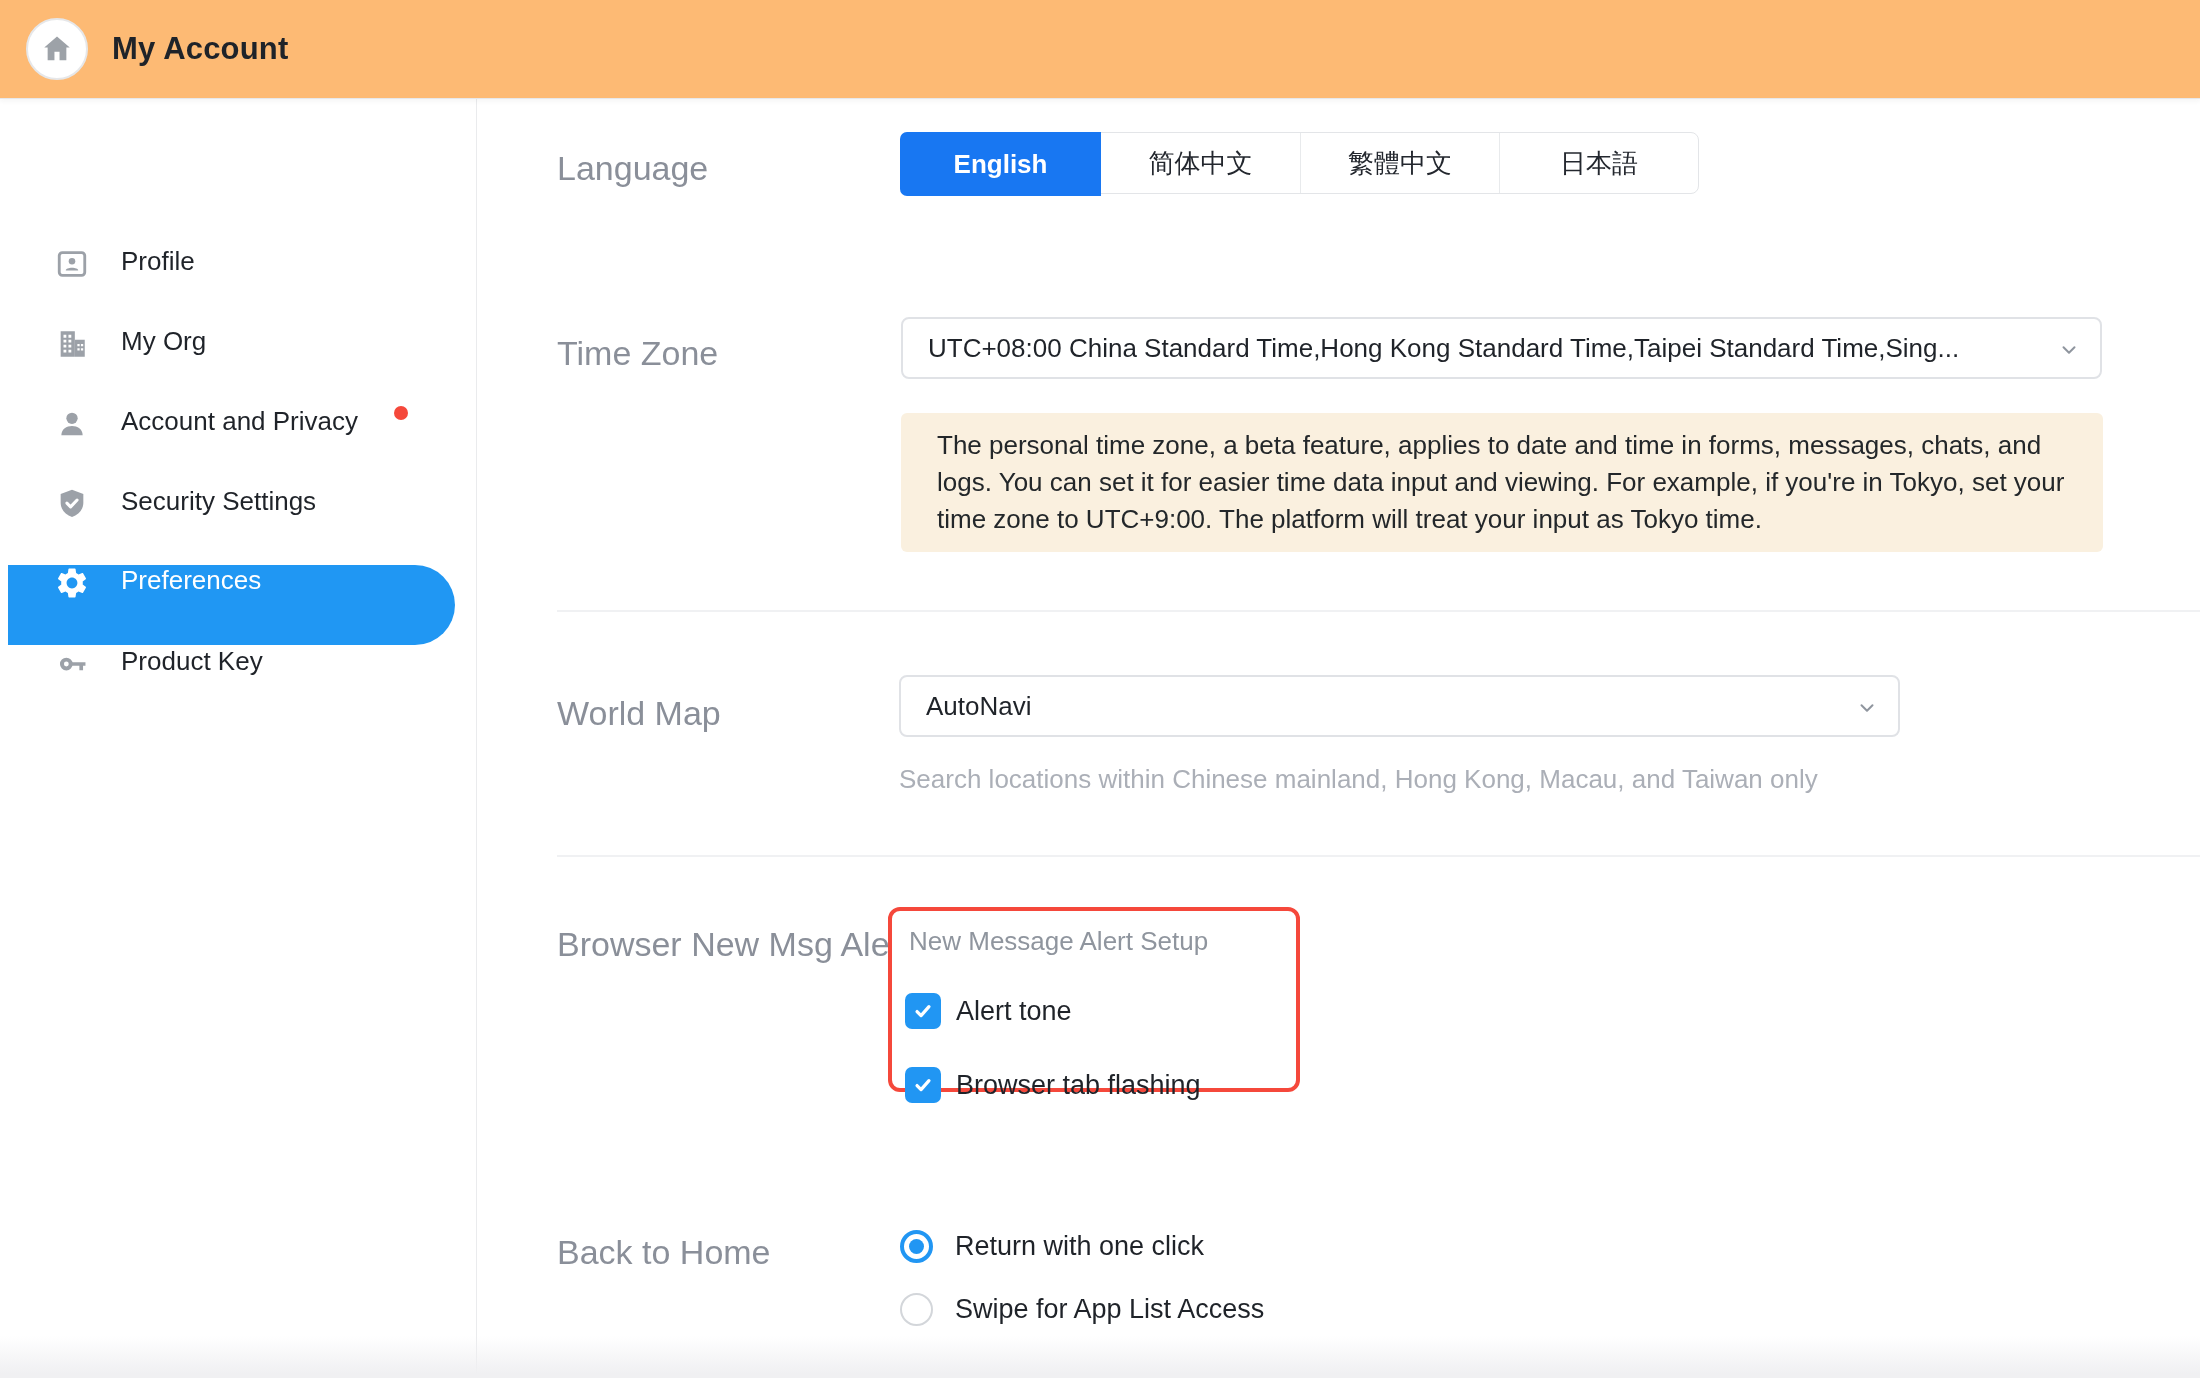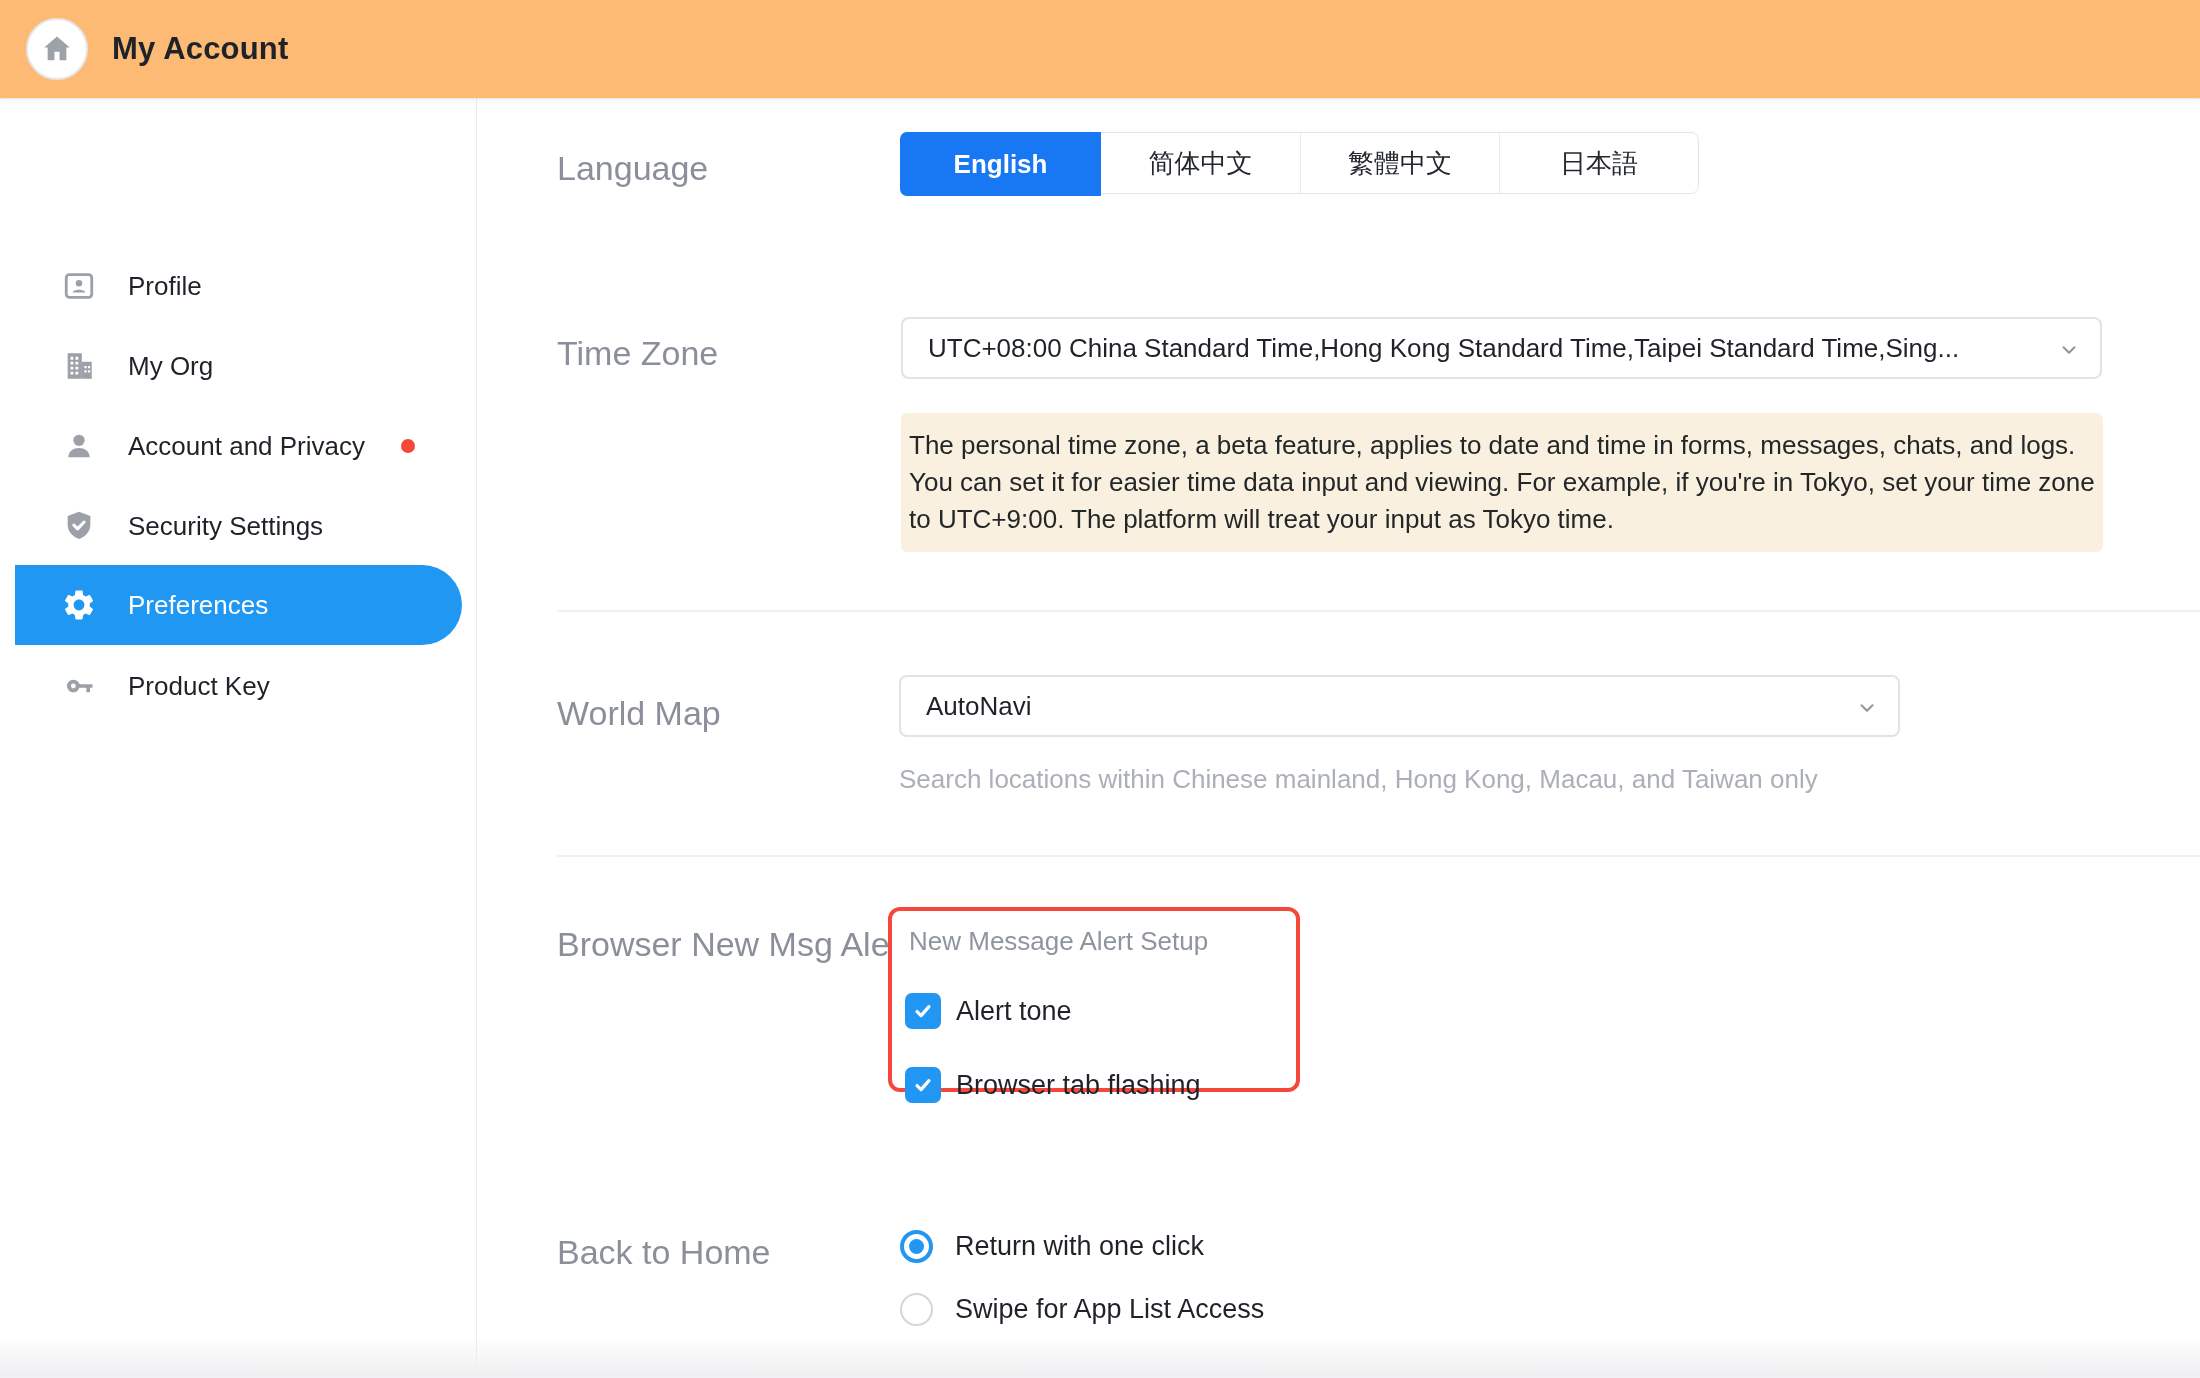--- a/index.html
+++ b/index.html
@@ -14,21 +14,21 @@
     display:flex;align-items:center;
   }
   .home-btn{
     width:62px;height:62px;border-radius:50%;border:2px solid #E6E7E9;margin-left:26px;
     display:flex;align-items:center;justify-content:center;box-sizing:border-box;background:#fff;cursor:pointer;
   }
   .page-title{margin:0 0 0 24px;font-size:31px;font-weight:bold;color:#1F2329;letter-spacing:0.2px;}
   
   .sidebar{position:absolute;top:98px;left:0;bottom:0;width:476px;background:#fff;border-right:1px solid #EAEBED;z-index:2;}
   .side-item{
-    position:absolute;left:15px;width:447px;height:80px;display:flex;align-items:center;cursor:pointer;
+    position:absolute;left:8px;width:447px;height:80px;display:flex;cursor:pointer;
   }
   .side-icon{width:36px;height:36px;margin-left:46px;display:flex;align-items:center;justify-content:center;flex:none;}
   .side-label{margin-left:31px;font-size:26px;color:#1F2329;white-space:nowrap;}
   .side-item.active{background:#2097F3;border-radius:0 40px 40px 0;}
   .side-item.active .side-label{color:#ffffff;}
   .notif-dot{width:14px;height:14px;border-radius:50%;background:#F5483B;margin-left:36px;flex:none;}
   
   .row-label{position:absolute;font-size:34px;color:#8A8F99;white-space:nowrap;}
   .divider{position:absolute;left:557px;right:0;height:2px;background:#F0F1F3;}
   .select{
@@ -48,21 +48,21 @@
   }
   .seg:first-child{border-left:none;}
   .seg.active{
     background:#1877F2;color:#fff;font-weight:bold;border-radius:7px 0 0 7px;border-left:none;
     margin:-1px 0 -1px -1px;height:64px;width:201px;
   }
   .seg.active + .seg{border-left:none;}
   
   .note{
     position:absolute;left:901px;top:413px;width:1202px;box-sizing:border-box;
-    background:#FAF0DF;border-radius:6px;padding:14px 8px;font-size:26px;line-height:37px;color:#23272A;
+    background:#FAF0DF;border-radius:6px;padding:14px 36px;font-size:26px;line-height:37px;color:#23272A;
   }
   .helper{position:absolute;left:899px;top:764px;font-size:26px;color:#ABAFB7;white-space:nowrap;}
   
   .alert-box{
     position:absolute;left:888px;top:907px;width:412px;height:185px;box-sizing:border-box;
     border:4px solid #F5483B;border-radius:12px;background:#fff;
   }
   .alert-box .group-title{position:absolute;left:17px;top:15px;font-size:26px;color:#8F959E;white-space:nowrap;}
   .cb-row{position:absolute;left:13px;display:flex;align-items:center;cursor:pointer;}
   .cb-row.r1{top:82px;}

